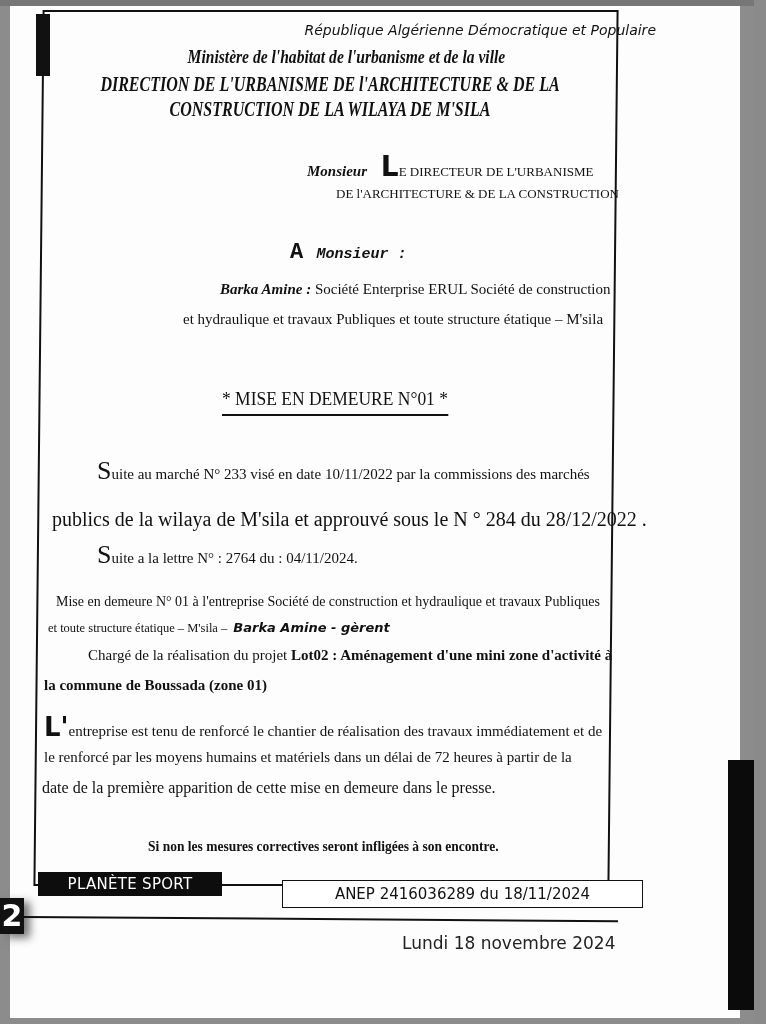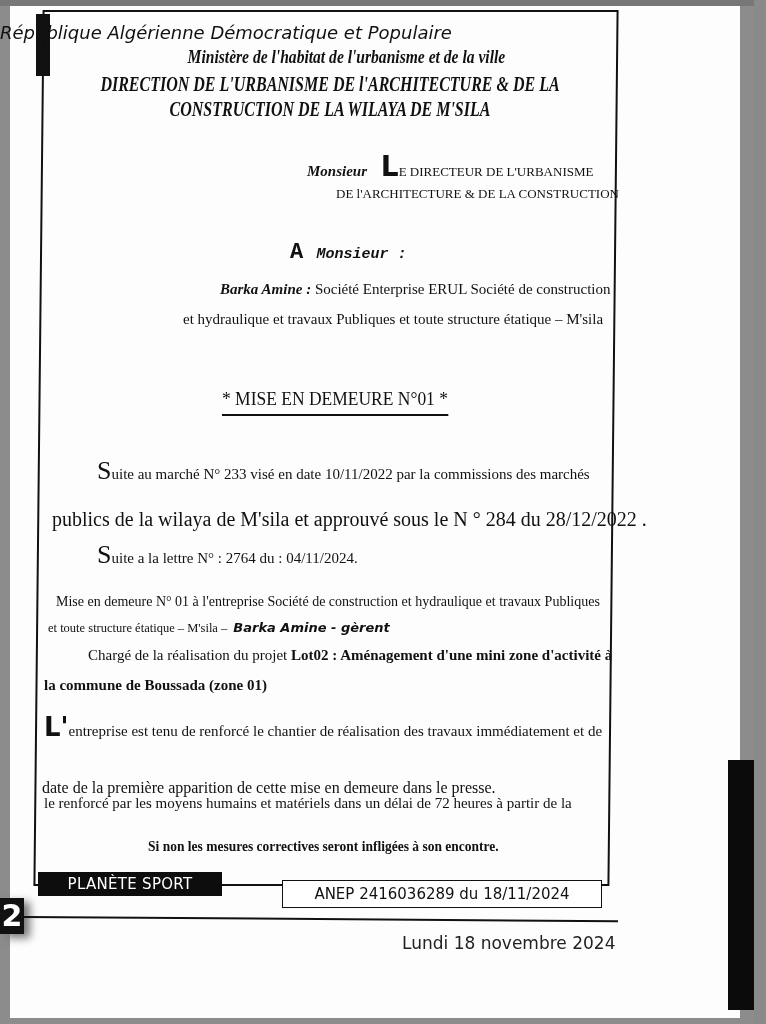--- a/index.html
+++ b/index.html
@@ -17,21 +17,21 @@
   .right-black {
     position: absolute; left: 728px; top: 760px; width: 26px; height: 250px; background: #0b0b0b;
   }
   .right-edge { position: absolute; left: 754px; top: 0; width: 12px; height: 1024px; background: #8a8a8a; }
   .frame {
     position: absolute; left: 38px; top: 10px; width: 576px; height: 876px;
     border: 2px solid #111; box-sizing: border-box;
     transform: skewX(-0.6deg);
   }
   .abs { position: absolute; white-space: nowrap; }
-  .rep { left: 0; width: 656px; text-align: left; top: 22px; font-family: "DejaVu Sans", sans-serif; font-size: 18px; font-style: italic; }
+  .rep { left: 0; width: 656px; text-align: right; top: 22px; font-family: "DejaVu Sans", sans-serif; font-size: 14px; font-style: italic; }
   .min { left: 0; width: 700px; text-align: center; top: 46px; font-size: 19px; font-weight: bold; font-style: italic; transform: scaleX(0.82); transform-origin: 330px 0; }
   .dir1 { left: 0; width: 660px; text-align: center; top: 73px; font-size: 20px; font-weight: bold; font-style: italic; transform: scaleX(0.8); transform-origin: 330px 0; }
   .dir2 { left: 0; width: 660px; text-align: center; top: 98px; font-size: 20px; font-weight: bold; font-style: italic; transform: scaleX(0.8); transform-origin: 330px 0; }
   .sender1 { left: 307px; top: 150px; font-size: 15px; }
   .sender1 .mons { font-weight: bold; font-style: italic; margin-right: 10px; }
   .sender1 .bigL { font-size: 28px; font-weight: bold; font-family: "DejaVu Sans", sans-serif; }
   .sender1 .rest { font-size: 13px; }
   .sender2 { left: 336px; top: 186px; font-size: 13px; }
   .a-mons { left: 290px; top: 240px; font-size: 22px; font-weight: bold; font-family: Liberation Mono, monospace; }
   .a-mons i { font-size: 15px; }
@@ -44,30 +44,30 @@
   .p1b { left: 52px; top: 508px; font-size: 20px; }
   .p2 { left: 97px; top: 540px; font-size: 15px; }
   .p3a { left: 56px; top: 594px; font-size: 14px; }
   .p3b { left: 48px; top: 620px; font-size: 12.5px; }
   .p3b .bn { font-family: "DejaVu Sans", sans-serif; font-weight: bold; font-style: italic; font-size: 13px; margin-left: 6px; }
   .p4a { left: 88px; top: 647px; font-size: 15px; }
   .p4a b { font-weight: bold; }
   .p4b { left: 44px; top: 677px; font-size: 15px; font-weight: bold; }
   .p5a { left: 44px; top: 712px; font-size: 15px; }
   .p5a .capL { font-size: 26px; font-weight: bold; font-family: "DejaVu Sans", sans-serif; }
-  .p5b { left: 44px; top: 749px; font-size: 15px; margin-top: 46px; }
+  .p5b { left: 44px; top: 749px; font-size: 15px; }
   .p5c { left: 42px; top: 779px; font-size: 16px; }
   .closing { left: 148px; top: 838px; font-size: 15px; font-weight: bold; transform: scaleX(0.9); transform-origin: left top; }
   .banner {
     position: absolute; left: 30px; top: 872px; width: 184px; height: 24px;
     background: #0d0d0d; color: #fff; font-family: "DejaVu Sans", sans-serif;
     font-size: 15px; line-height: 24px; text-align: center; letter-spacing: 0.3px; margin-left: 8px;
   }
   .anep {
-    position: absolute; left: 282px; top: 880px; width: 320px; height: 28px;
+    position: absolute; left: 282px; top: 880px; width: 361px; height: 28px;
     border: 1.5px solid #111; box-sizing: border-box; background: #fff;
     font-family: "DejaVu Sans", sans-serif; font-size: 15px; line-height: 26px; text-align: center;
   }
   .page-num {
     position: absolute; left: 0; top: 898px; width: 24px; height: 36px; background: #111; color: #fff;
     font-family: "DejaVu Sans", sans-serif; font-weight: bold; font-size: 30px; line-height: 36px; text-align: center;
     box-shadow: 6px 4px 8px #777;
   }
   .rule { position: absolute; left: 24px; top: 916px; width: 594px; height: 2px; background: #111; transform: rotate(0.4deg); transform-origin: left; }
   .date { position: absolute; left: 402px; top: 933px; font-family: "DejaVu Sans", sans-serif; font-size: 17px; color: #222; }

